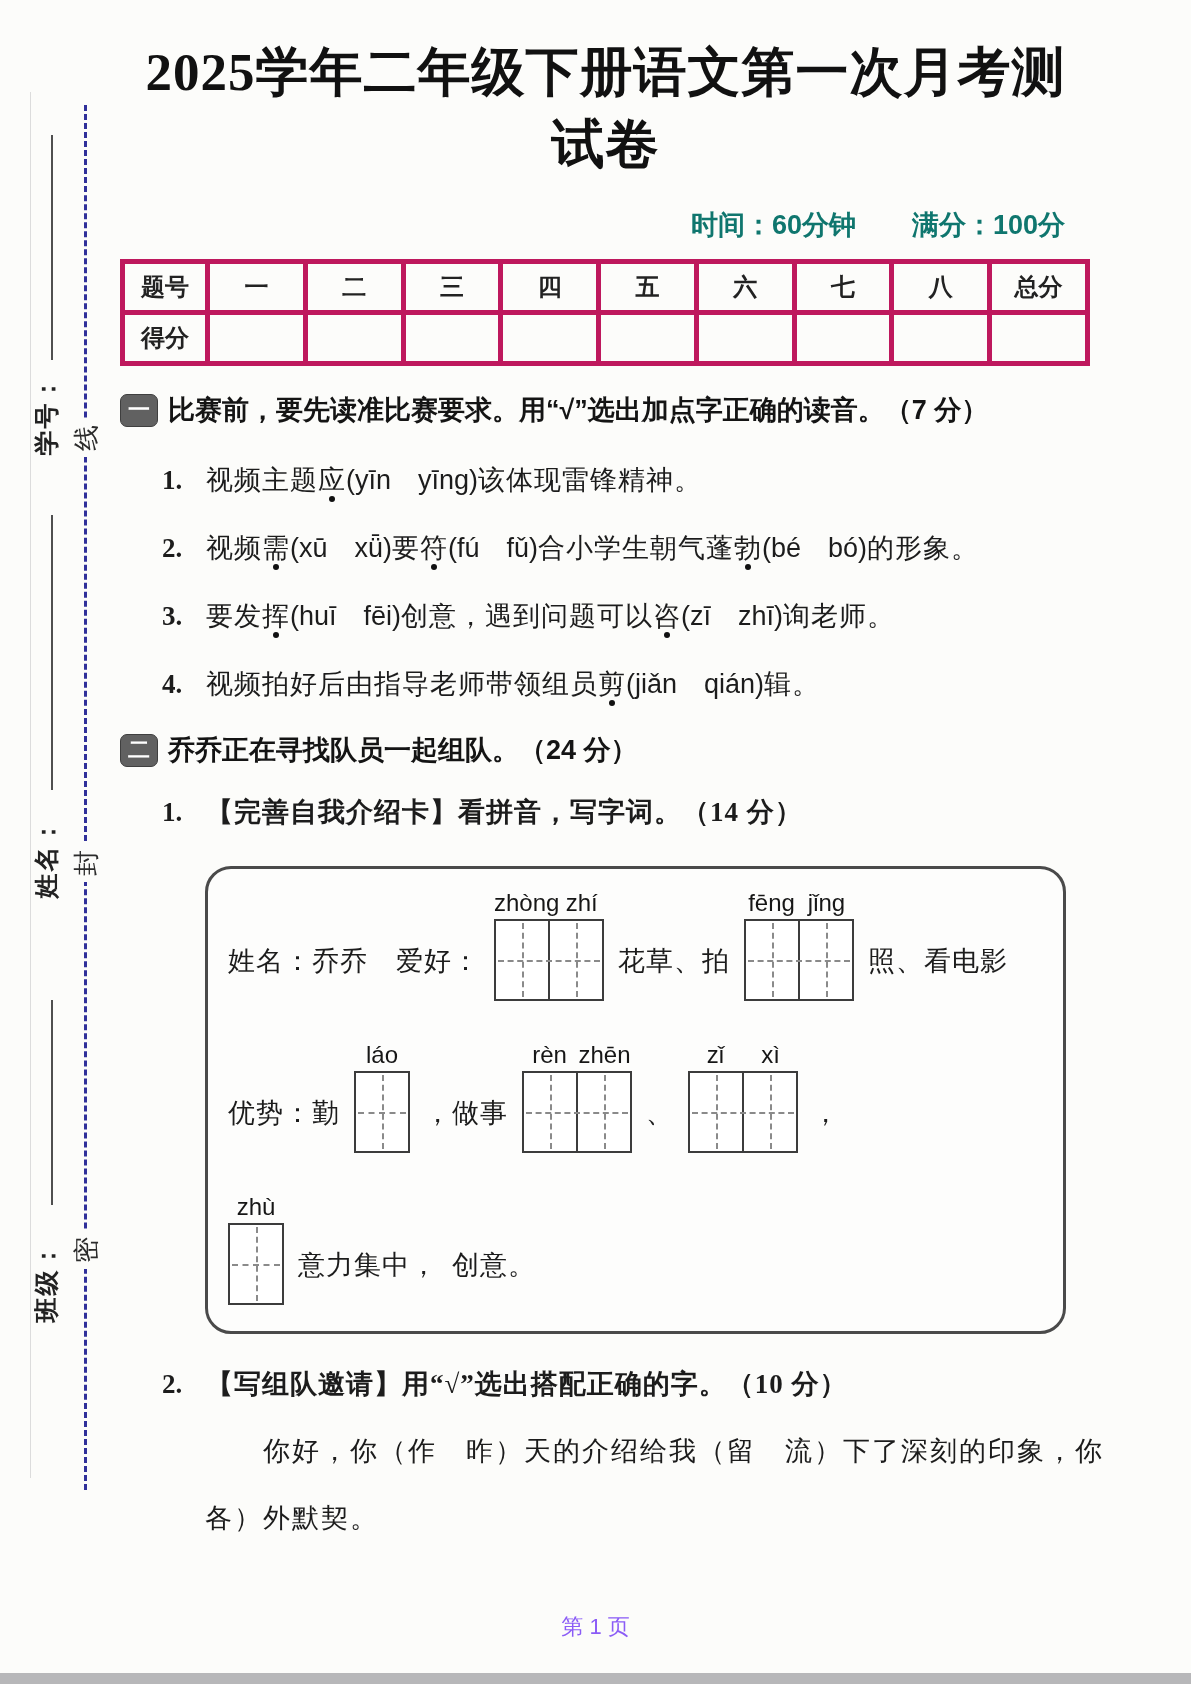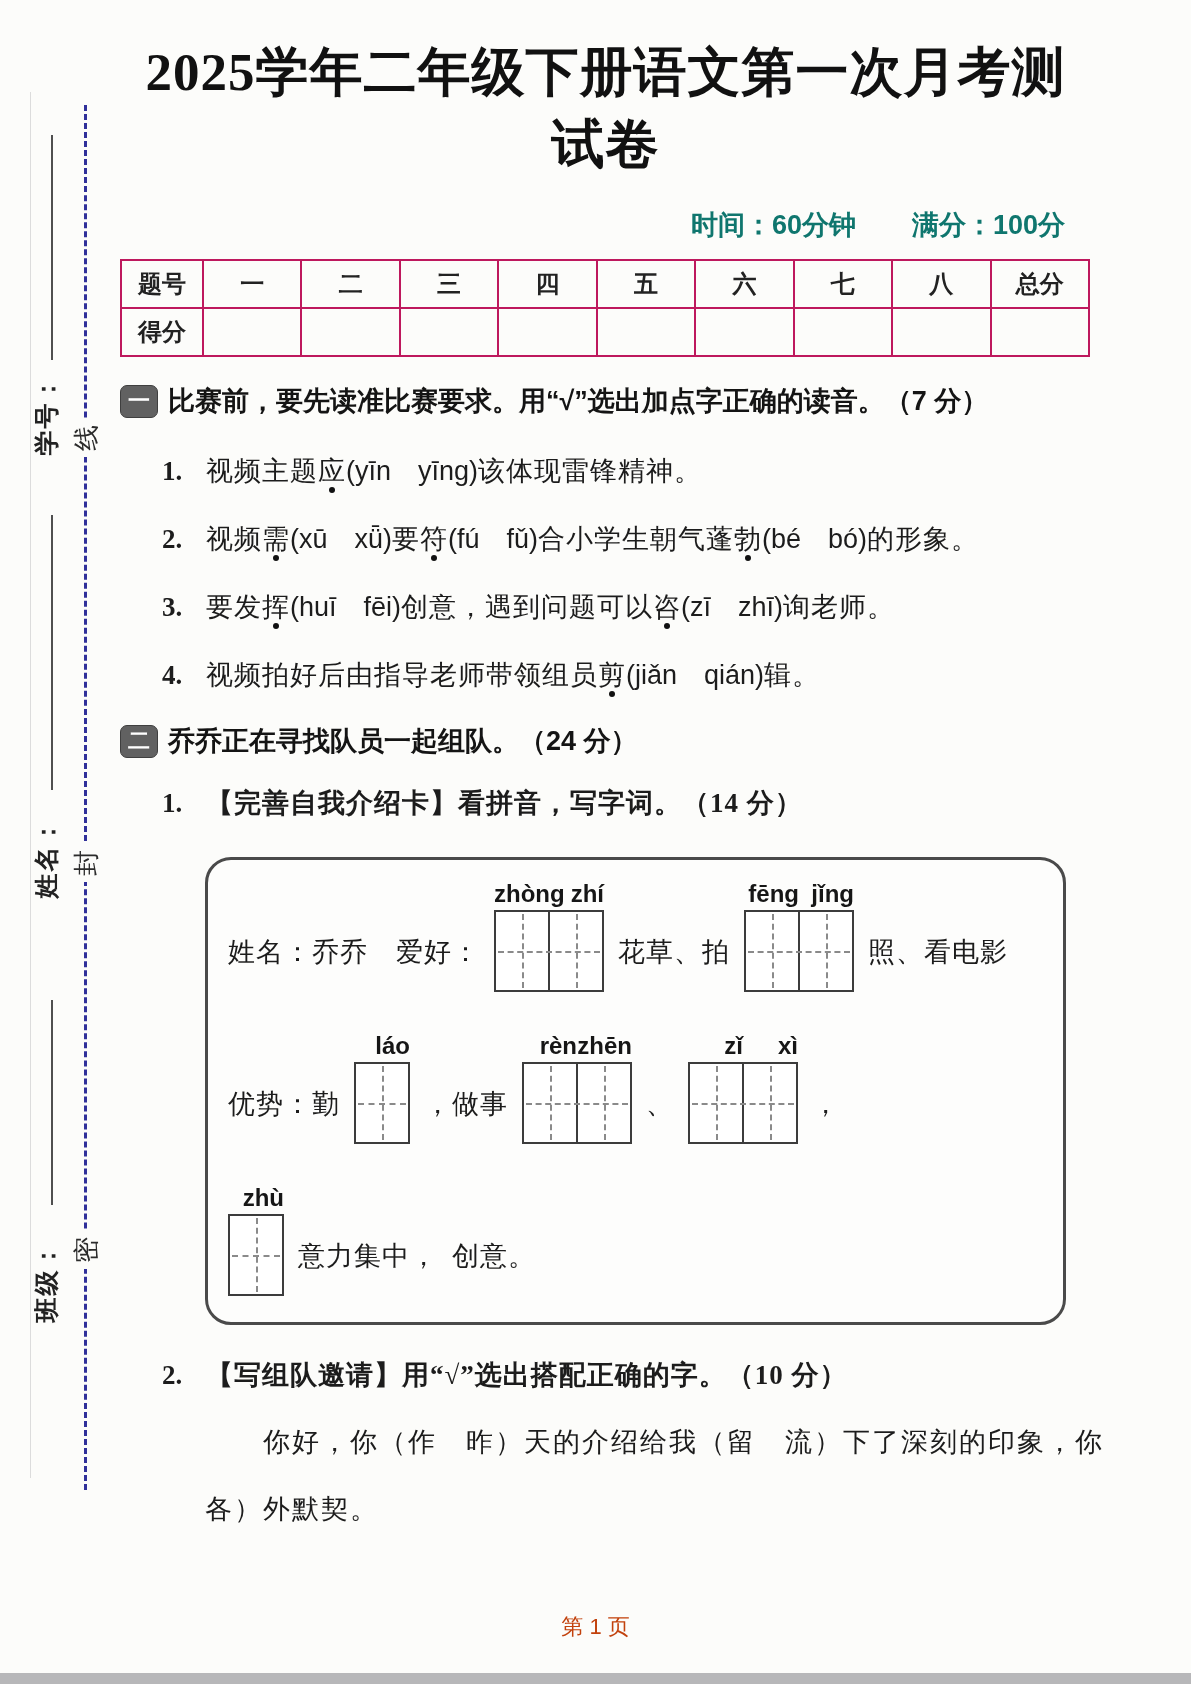--- a/index.html
+++ b/index.html
@@ -27,21 +27,21 @@
   .page-title{
     margin-top:37px;text-align:center;
     font-family:"Liberation Serif",serif;font-weight:bold;
     font-size:53px;letter-spacing:1px;color:#111;
   }
   .meta-line{margin-top:26px;text-align:right;padding-right:26px;font-size:27px;font-weight:bold;color:#0f766e;}
   .meta-line .gap{display:inline-block;width:56px;}
   
   table.score{border-collapse:collapse;margin-top:16px;width:970px;table-layout:fixed;}
   table.score td{
-    border:2px solid #be185d;height:44px;text-align:center;vertical-align:middle;
+    border:5px solid #be185d;height:44px;text-align:center;vertical-align:middle;
     font-size:24px;font-weight:bold;color:#222;
   }
   table.score td.lbl{width:78px;}
   
   .intro{margin-top:24px;font-size:27px;font-weight:bold;letter-spacing:0.5px;color:#161616;}
   .sec-header{display:flex;align-items:center;gap:10px;font-size:27px;font-weight:bold;color:#141414;}
   .sec-one{margin-top:26px;}
   .sec-two{margin-top:6px;}
   .badge{
     flex:0 0 auto;width:36px;height:31px;border-radius:7px;
@@ -71,39 +71,39 @@
     padding:20px 20px 26px 20px;background:#fdfdfc;
   }
   .card-row{display:flex;align-items:flex-end;gap:14px;flex-wrap:nowrap;}
   .card-row + .card-row{margin-top:40px;}
   .card-text{
     font-family:"Liberation Serif",serif;font-size:27px;letter-spacing:1px;
     margin-bottom:22px;white-space:nowrap;
   }
   .pgrid{display:inline-flex;flex-direction:column;flex:0 0 auto;}
   .py-row{display:flex;margin-bottom:2px;}
-  .py-row span{flex:1;text-align:right;font-size:24px;color:#161616;font-weight:bold;}
+  .py-row span{flex:1;text-align:center;font-size:24px;color:#161616;}
   .cells{display:flex;border:2px solid #3c3c3c;position:relative;background:#fff;}
   .cell{width:52px;height:78px;position:relative;}
   .cell + .cell{border-left:2px solid #3c3c3c;}
   .cell::before{
     content:"";position:absolute;left:50%;top:2px;bottom:2px;border-left:2px dashed #8a8a8a;
   }
   .cells::after{
     content:"";position:absolute;left:2px;right:2px;top:50%;border-top:2px dashed #8a8a8a;
   }
   
   .para{margin-top:14px;margin-left:85px;width:880px;}
   .para-line{
     font-family:"Liberation Serif",serif;font-size:27px;line-height:67px;
     letter-spacing:2px;white-space:nowrap;
   }
   .para-line.indent{text-indent:58px;}
   
-  .footer{position:absolute;top:1612px;left:0;width:1191px;text-align:center;font-size:22px;color:#c2410c;}
+  .footer{position:absolute;top:1612px;left:0;width:1191px;text-align:center;font-size:22px;color:#8b5cf6;}
   .bottom-band{position:absolute;left:0;bottom:0;width:1191px;height:11px;background:#b7b7b9;}
 </style>
 </head>
 <body>
 
 <div class="outer-faint-line"></div>
 
 <div class="blank-line" style="top:135px;height:225px;"></div>
 <div class="blank-line" style="top:515px;height:275px;"></div>
 <div class="blank-line" style="top:1000px;height:205px;"></div>

